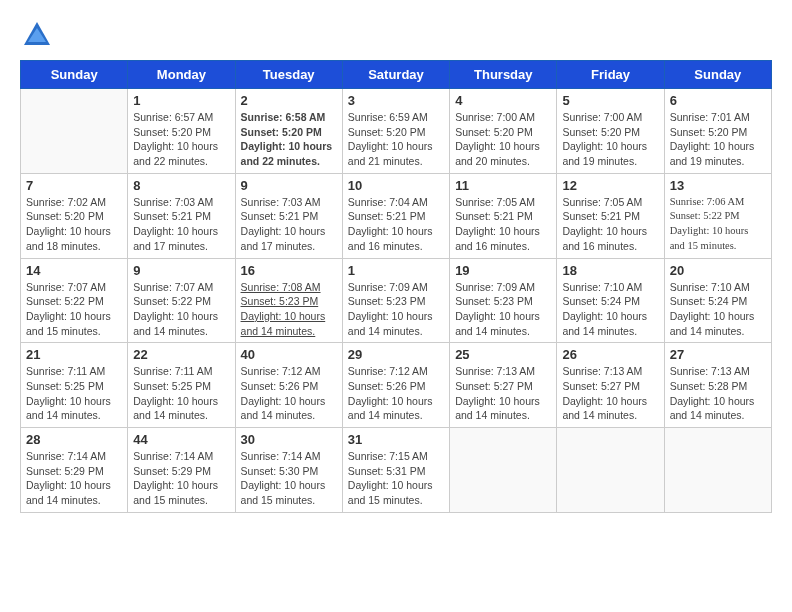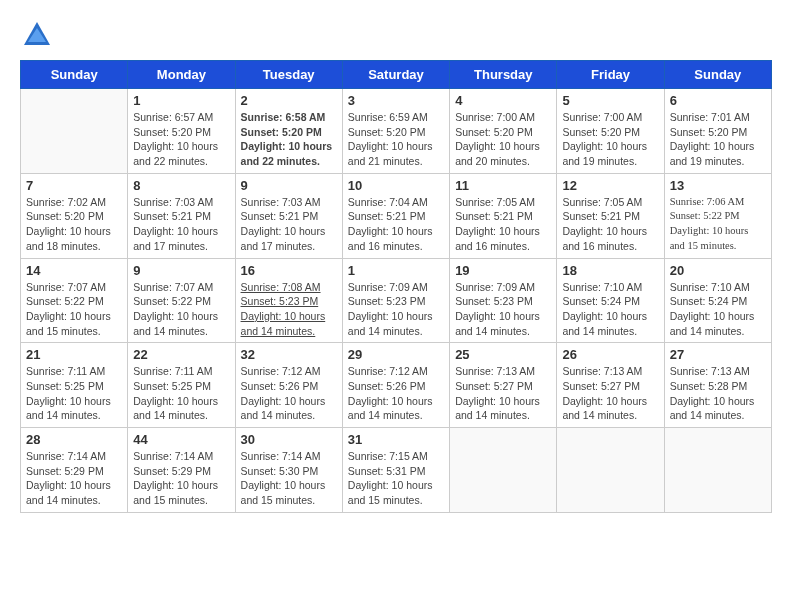--- a/index.html
+++ b/index.html
@@ -277,21 +277,21 @@
 and 14 minutes.</div>
         </td>
         <td>
           <span class="day-number">22</span>
           <div class="day-info" style="white-space: pre-line;">Sunrise: 7:11 AM
 Sunset: 5:25 PM
 Daylight: 10 hours
 and 14 minutes.</div>
         </td>
         <td>
-          <span class="day-number">32</span>
+          <span class="day-number">40</span>
           <div class="day-info" style="white-space: pre-line;">Sunrise: 7:12 AM
 Sunset: 5:26 PM
 Daylight: 10 hours
 and 14 minutes.</div>
         </td>
         <td>
           <span class="day-number">29</span>
           <div class="day-info" style="white-space: pre-line;">Sunrise: 7:12 AM
 Sunset: 5:26 PM
 Daylight: 10 hours

